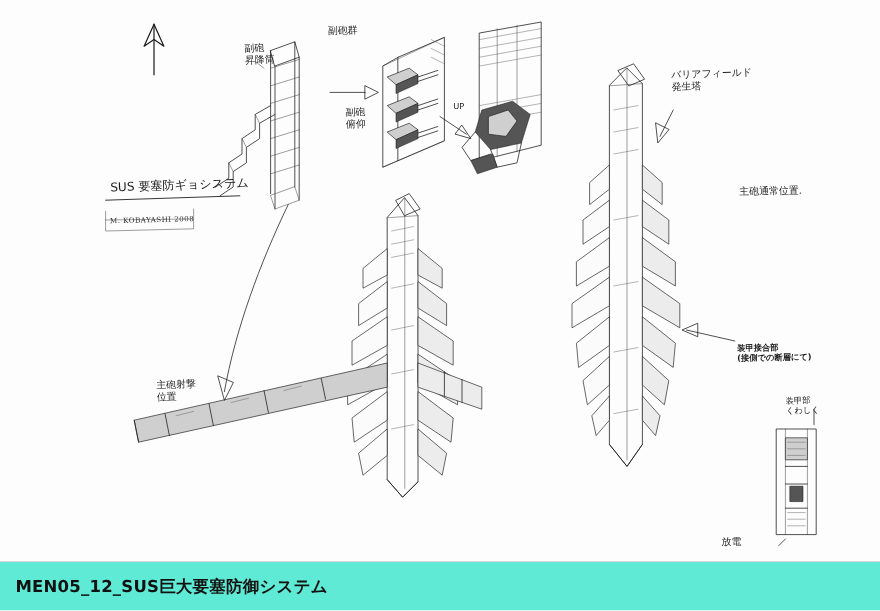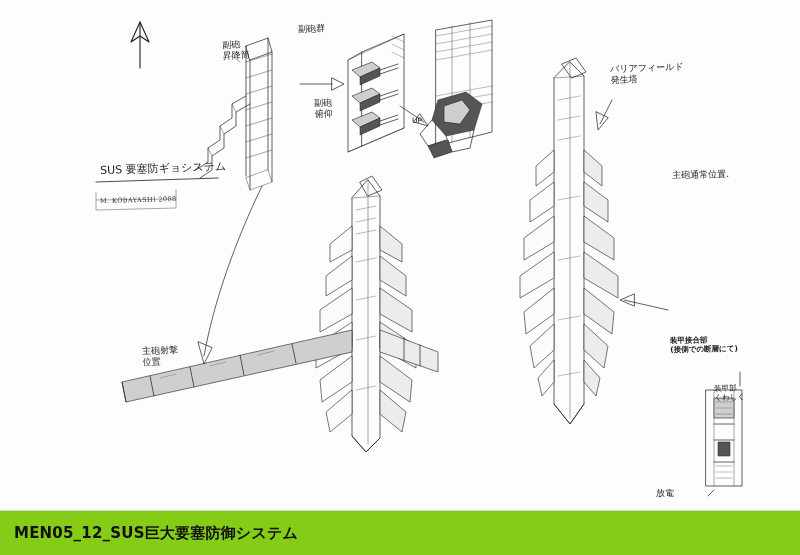--- a/index.html
+++ b/index.html
@@ -26,21 +26,21 @@
     height: 510px;
     background: #fdfdfd;
   }
   
   #caption-bar {
     position: absolute;
     left: 0;
     top: 510px;
     width: 800px;
     height: 45px;
-    background: #84cc16;
+    background: #5eead4;
     border-top: 1px solid #d8d8d8;
   }
   #caption-text {
     position: absolute;
     left: 14px;
     top: 13px;
     font-family: "DejaVu Sans", sans-serif;
     font-size: 15px;
     font-weight: bold;
     color: #111111;
@@ -50,21 +50,21 @@
   
   .annot {
     position: absolute;
     font-family: "DejaVu Sans", sans-serif;
     color: #1b1b1b;
     line-height: 1.25;
     white-space: pre-line;
     transform-origin: left top;
   }
   .annot.sm { font-size: 9px; }
-  .annot.xs { font-size: 7.5px; margin-top: 24px; }
+  .annot.xs { font-size: 7.5px; }
   .annot.md { font-size: 11px; }
   .sig {
     position: absolute;
     font-family: "DejaVu Serif", serif;
     font-size: 6.5px;
     color: #333;
     letter-spacing: 0.4px;
   }
   svg.layer {
     position: absolute;

